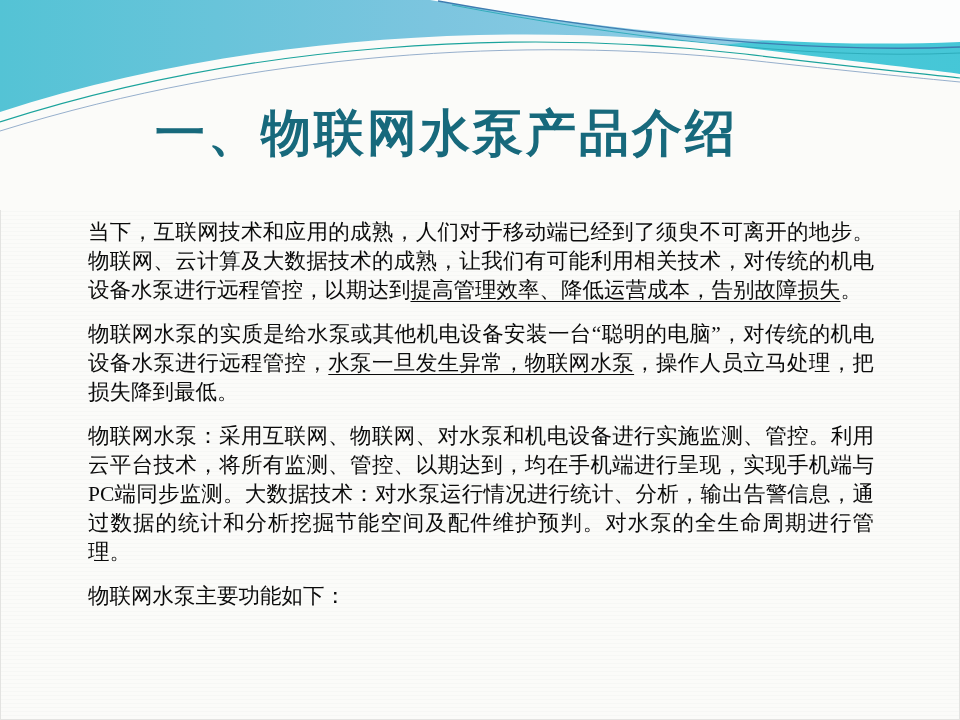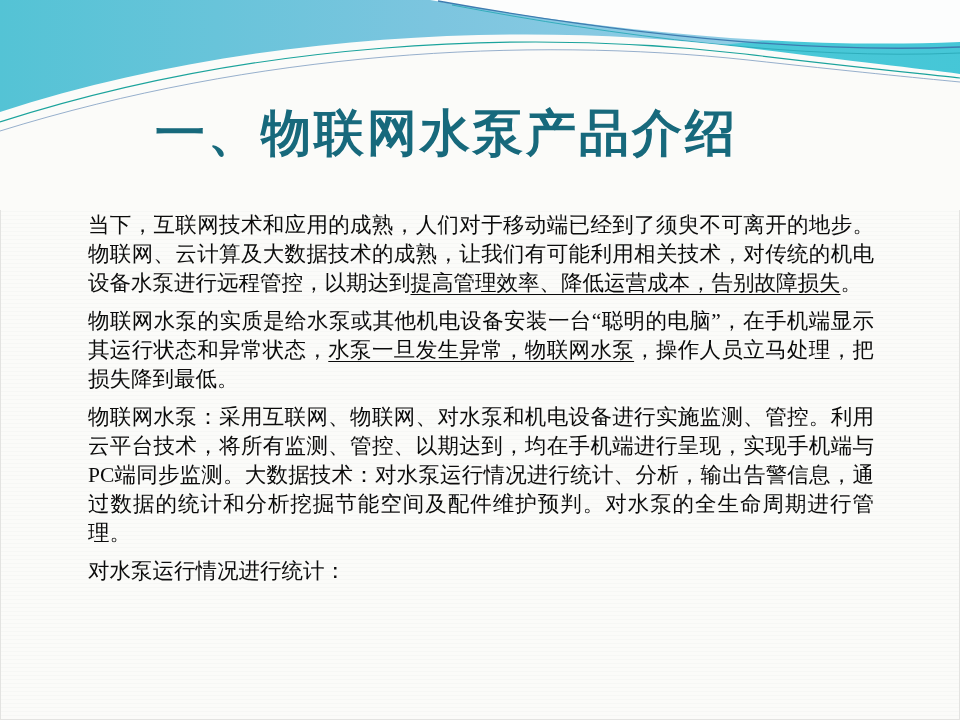--- a/index.html
+++ b/index.html
@@ -36,21 +36,21 @@
     position: absolute;
     top: 203px; left: 88px;
     width: 786px;
     font-size: 21.5px;
     line-height: 29px;
     color: #0b0b0b;
     text-align: justify;
     text-justify: inter-ideograph;
   }
   .body-text p {
-    margin: 8px 0 9px 0;
+    margin: 15px 0 9px 0;
   }
   .body-text .u {
     text-decoration: underline;
     text-underline-offset: 4px;
     text-decoration-thickness: 1px;
   }
 </style>
 </head>
 <body>
 
@@ -82,18 +82,18 @@
              L960,210 L0,210 Z" fill="#fbfbf9"></path>
 
     <path d="M0,122 C250,42 520,28 745,54 C845,66 915,73 960,78" fill="none" stroke="#1ba39c" stroke-width="1.2"></path>
     <path d="M0,131 C255,52 525,36 748,60 C848,71 918,78 960,82" fill="none" stroke="#7c9cc0" stroke-width="0.8"></path>
   </svg>
 
   <div class="title">一、物联网水泵产品介绍</div>
 
   <div class="body-text">
       <p><span>当下，互联网技术和应用的成熟，人们对于移动端已经到了须臾不可离开的地步。物联网、云计算及大数据技术的成熟，让我们有可能利用相关技术，对传统的机电设备水泵进行远程管控，以期达到</span><span class="u">提高管理效率、降低运营成本，告别故障损失</span><span>。</span></p>
-      <p><span>物联网水泵的实质是给水泵或其他机电设备安装一台“聪明的电脑”，在手机端显示其运行状态和异常状态，</span><span class="u">水泵一旦发生异常，物联网水泵</span><span>，操作人员立马处理，把损失降到最低。</span></p>
+      <p><span>物联网水泵的实质是给水泵或其他机电设备安装一台“聪明的电脑”，对传统的机电设备水泵进行远程管控，</span><span class="u">水泵一旦发生异常，物联网水泵</span><span>，操作人员立马处理，把损失降到最低。</span></p>
       <p><span>物联网水泵：采用互联网、物联网、对水泵和机电设备进行实施监测、管控。利用云平台技术，将所有监测、管控、以期达到，均在手机端进行呈现，实现手机端与PC端同步监测。大数据技术：对水泵运行情况进行统计、分析，输出告警信息，通过数据的统计和分析挖掘节能空间及配件维护预判。对水泵的全生命周期进行管理。</span></p>
-      <p><span>对水泵运行情况进行统计：</span></p>
+      <p><span>物联网水泵主要功能如下：</span></p>
     </div>
 
 </div>
 
 </body></html>

